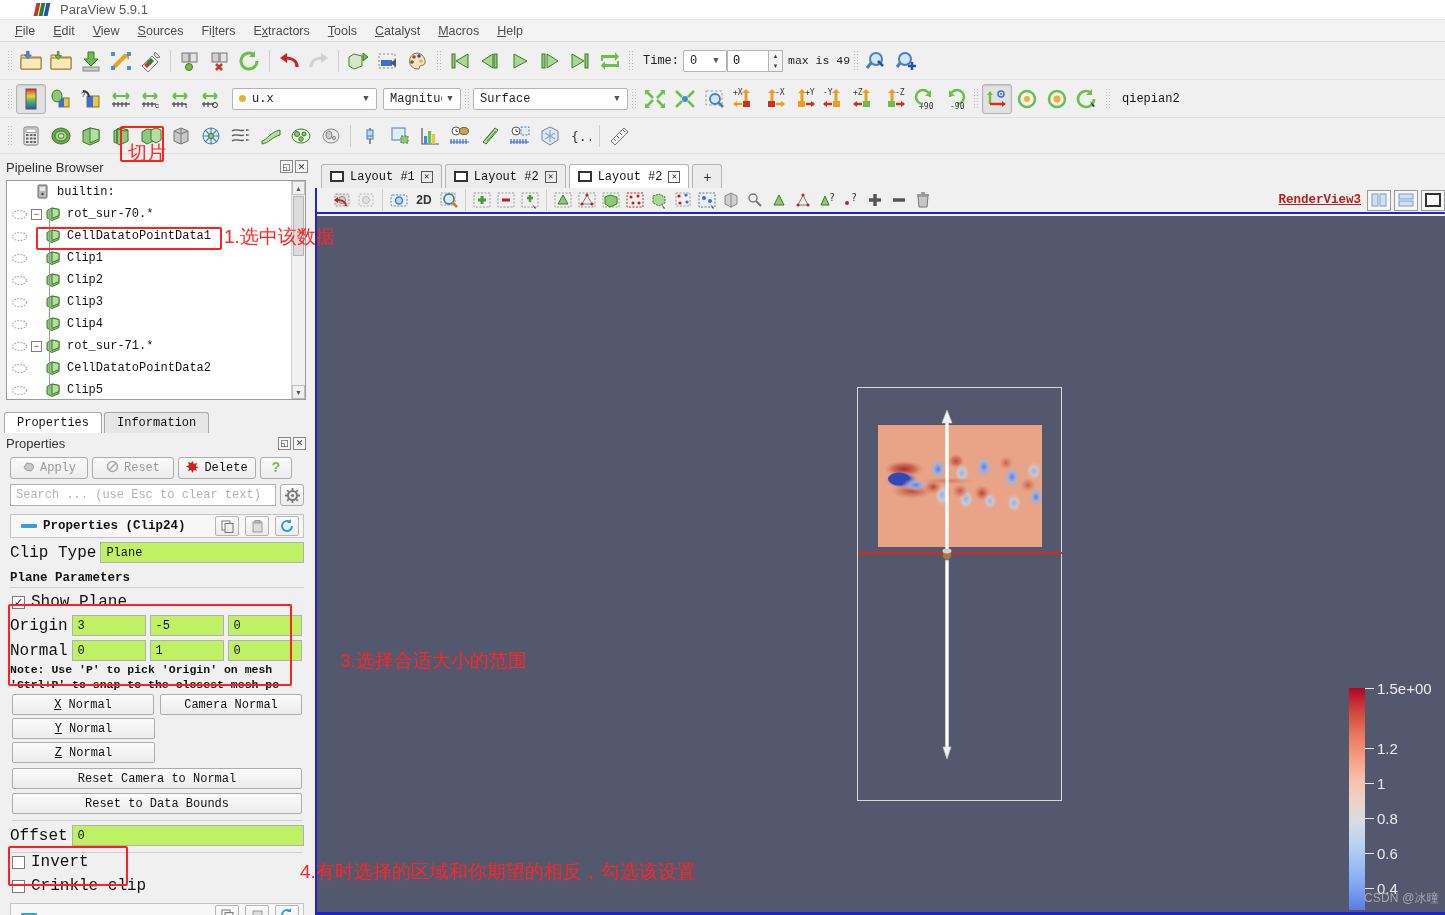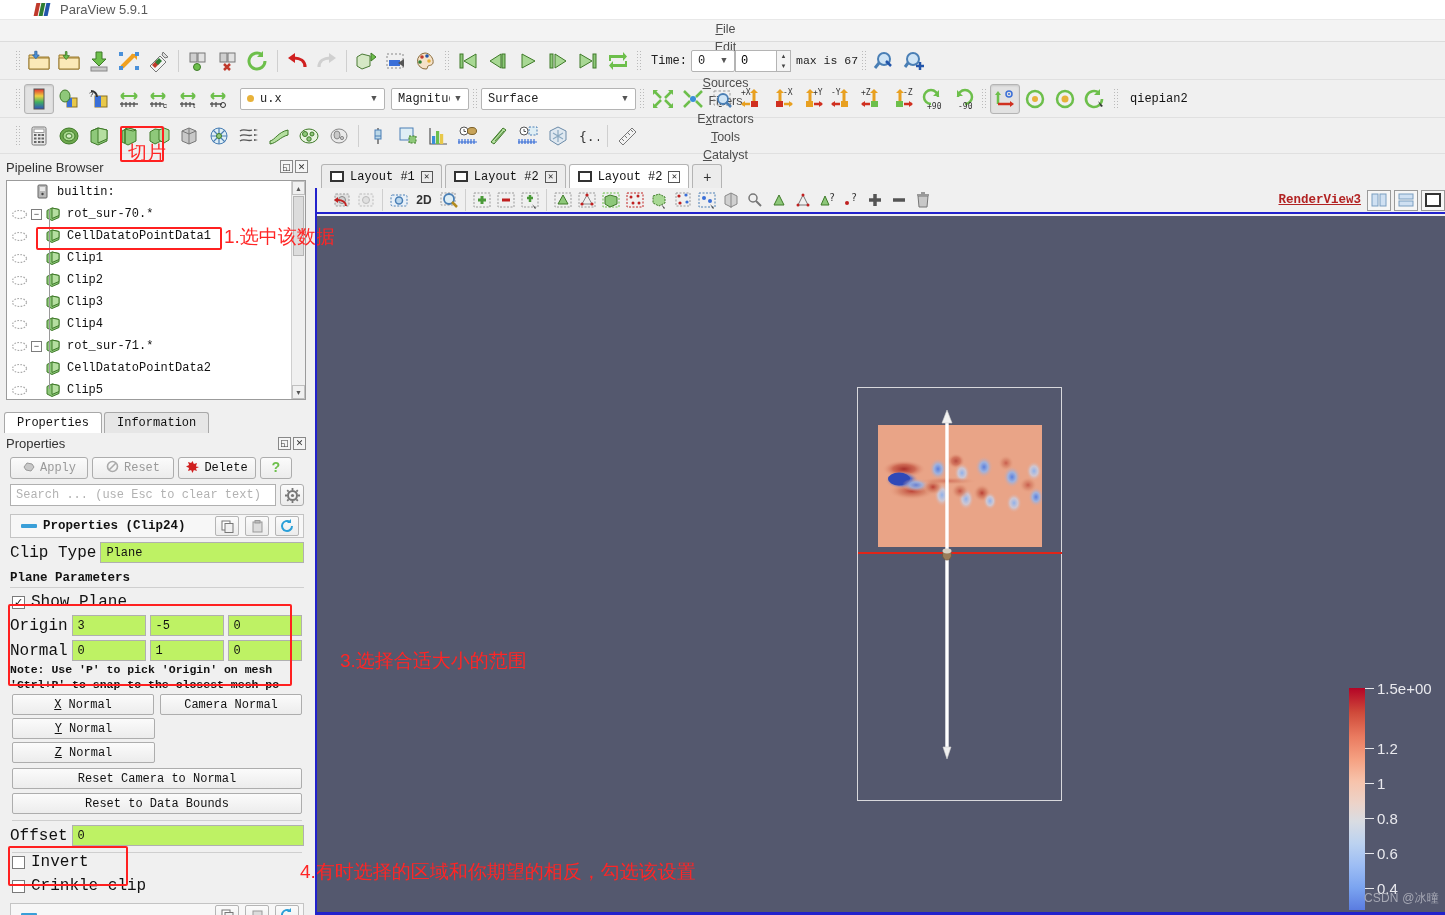--- a/index.html
+++ b/index.html
@@ -18,32 +18,32 @@
     height: 20px; background: #ffffff; display: flex; align-items: center;
     padding-left: 11px; border-bottom: 1px solid #e8e8e8;
   }
   .pv-logo { display: inline-flex; margin-right: 10px; margin-left: 24px; }
   .pv-logo i { display: inline-block; width: 4px; height: 13px; margin-right: 1px; transform: skewX(-12deg); }
   .title-text { color: #5a5a5a; font-size: 13px; font-family: "Liberation Sans", sans-serif; }
 
   
   .menubar {
     height: 22px; background: #f3f3f3; display: flex; align-items: center;
-    padding-left: 6px; border-bottom: 1px solid #dcdcdc; flex-direction: column;
+    padding-left: 6px; border-bottom: 1px solid #dcdcdc;
   }
   .menu-item {
     padding: 2px 9px; color: #4d4d4d; font-size: 12.5px;
     font-family: "Liberation Sans", sans-serif; cursor: default;
   }
   .menu-item u { text-decoration: underline; }
 
   
   .toolbar-row {
     display: flex; align-items: center; background: #f0f0f0;
-    border-bottom: 1px solid #e0e0e0; padding-left: 12px;
+    border-bottom: 1px solid #e0e0e0; padding-left: 4px;
   }
   .tb1 { height: 38px; }
   .tb2 { height: 38px; }
   .tb3 { height: 36px; }
   .grip {
     width: 6px; height: 22px; margin: 0 3px;
     background-image: radial-gradient(#b0b0b0 35%, transparent 36%);
     background-size: 3px 3px; opacity: .85; flex: none;
   }
   .sep { width: 1px; height: 22px; background: #cfcfcf; margin: 0 4px; flex: none; }
@@ -468,21 +468,21 @@
       <span class="cval">0</span>
       <span class="arrow">▼</span>
     </div>
     <div class="time-spin">
         <span>0</span>
       </div>
     <div class="spin-btns">
         <span>▲</span>
         <span>▼</span>
       </div>
-    <span class="maxis">max is 67</span>
+    <span class="maxis">max is 49</span>
 
     <div class="grip"></div>
     <div class="tbtn">
       <svg width="24" height="22" viewBox="0 0 24 22">
           <circle cx="11" cy="9" r="6" fill="#cfe4f5" stroke="#4a7fb5" stroke-width="2"></circle>
           <path d="M6 13l-4 5" stroke="#4a7fb5" stroke-width="3"></path>
           <path d="M13 11l5 5" stroke="#2255aa" stroke-width="2.5"></path>
         </svg>
     </div>
     <div class="tbtn">

